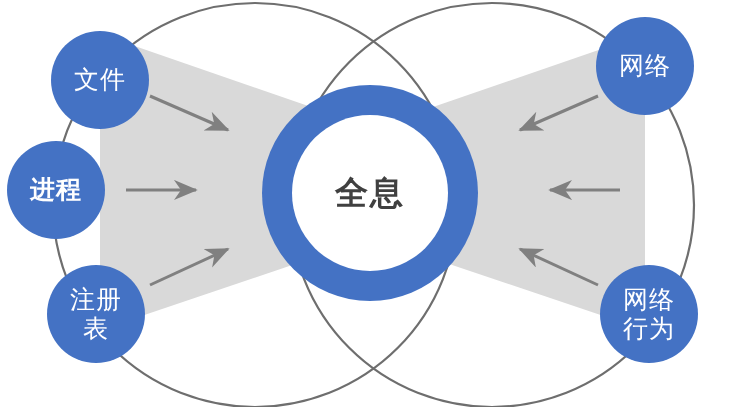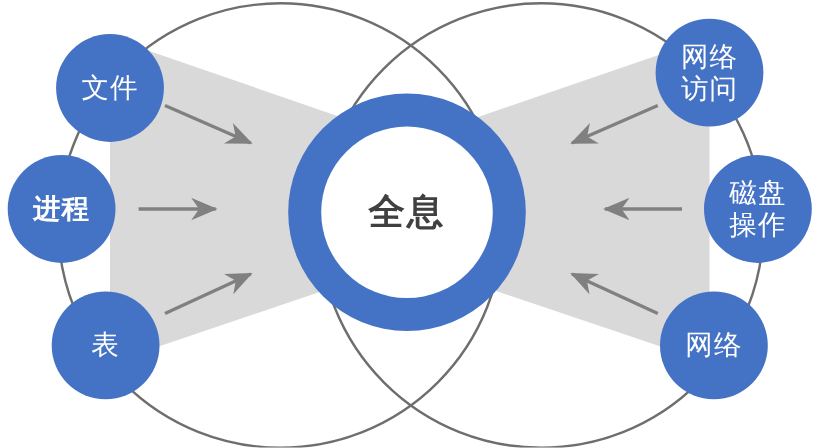--- a/index.html
+++ b/index.html
@@ -106,30 +106,27 @@
 
   <div class="node" style="left:51px; top:31px; width:98px; height:98px;">
     <span class="line">文件</span>
   </div>
 
   <div class="node" style="left:7px; top:141px; width:98px; height:98px;font-weight:bold;">
     <span class="line">进程</span>
   </div>
 
   <div class="node" style="left:47px; top:265px; width:98px; height:98px;">
+    <span class="line">注册</span>
     <span class="line">表</span>
   </div>
 
   <div class="node" style="left:596px; top:17px; width:98px; height:98px;">
     <span class="line">网络</span>
-    <span class="line">访问</span>
   </div>
 
-  <div class="node" style="left:640px; top:141px; width:98px; height:98px;">
-    <span class="line">磁盘</span>
-    <span class="line">操作</span>
-  </div>
 
   <div class="node" style="left:600px; top:265px; width:98px; height:98px;">
     <span class="line">网络</span>
+    <span class="line">行为</span>
   </div>
 
 </div>
 
 </body></html>

